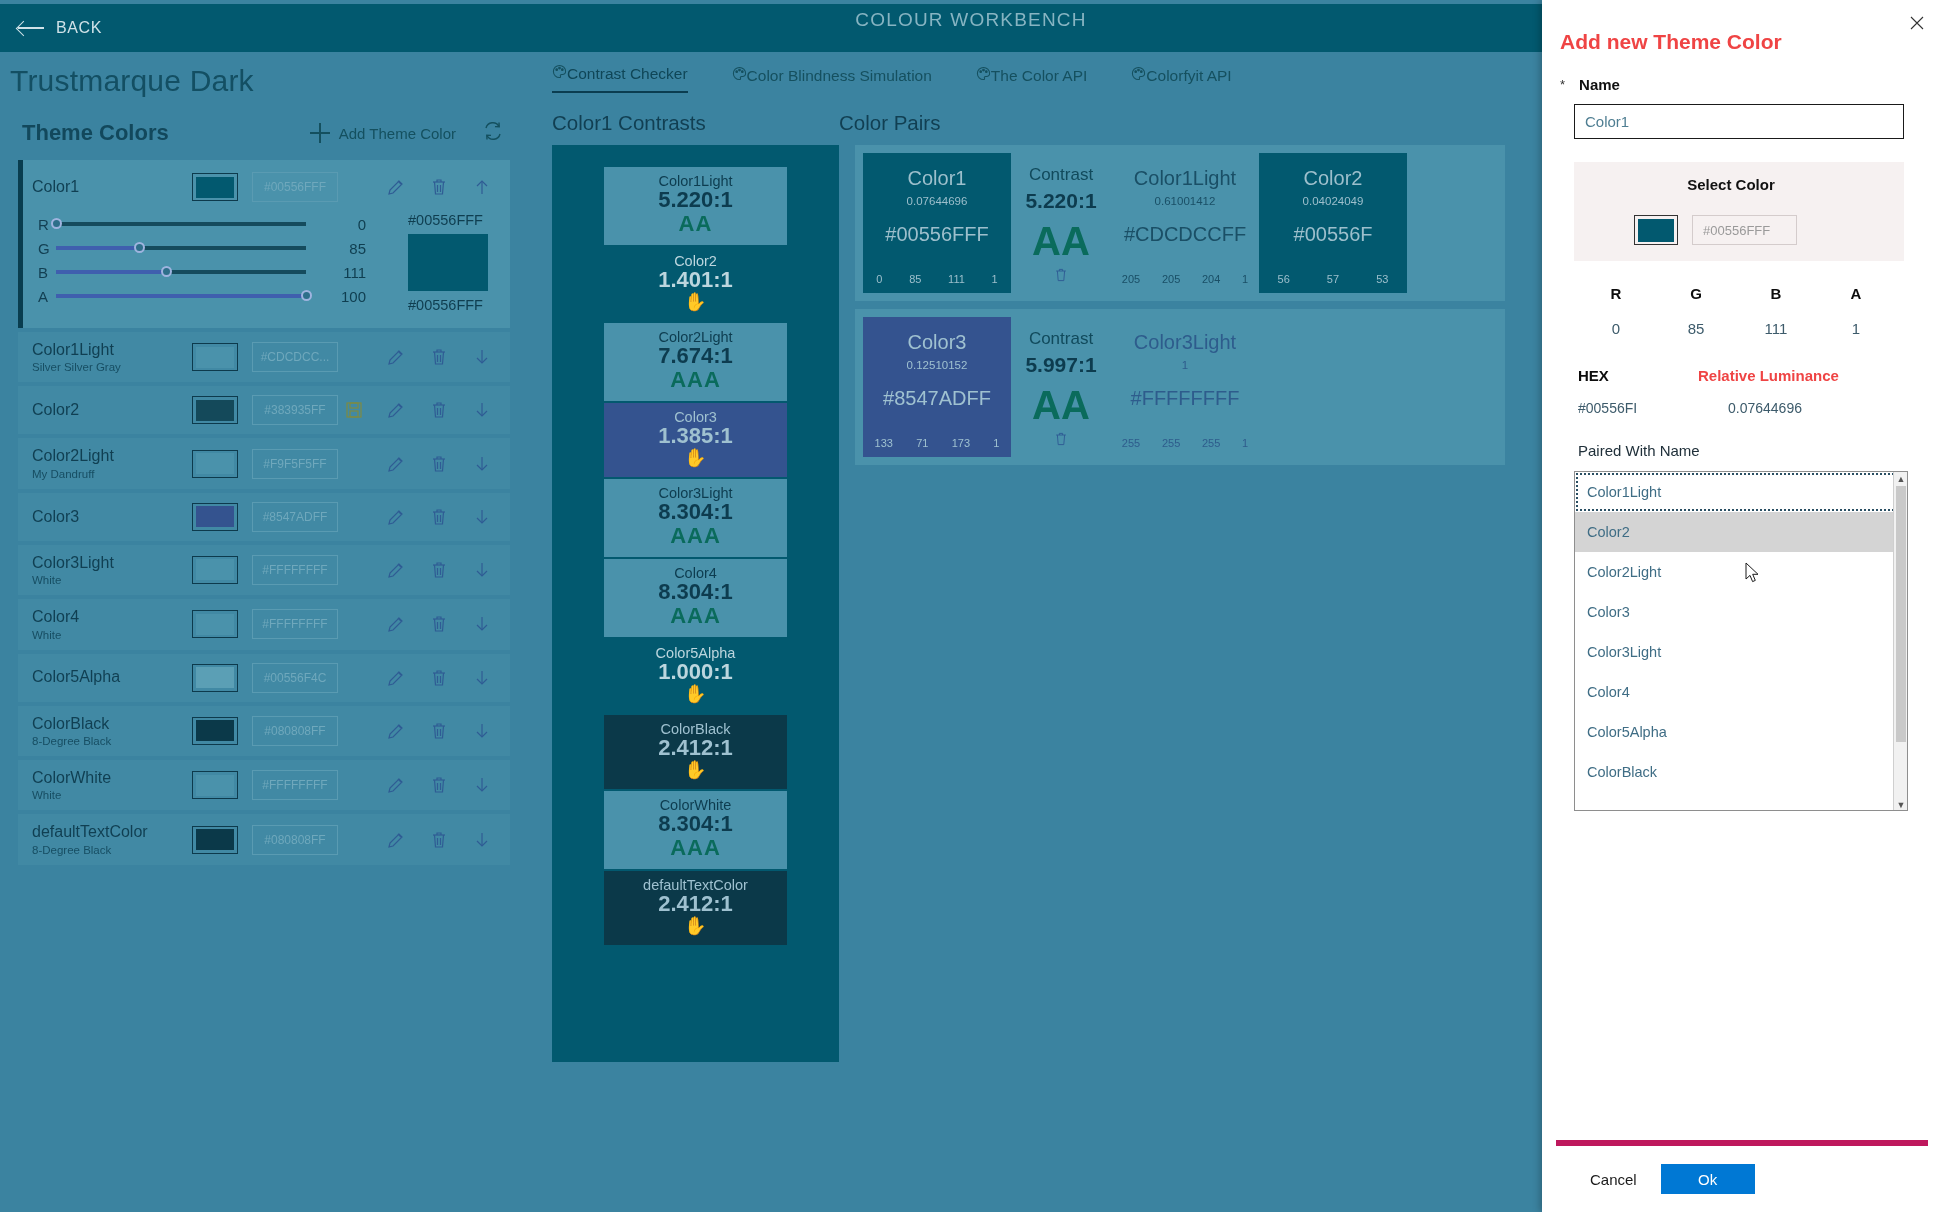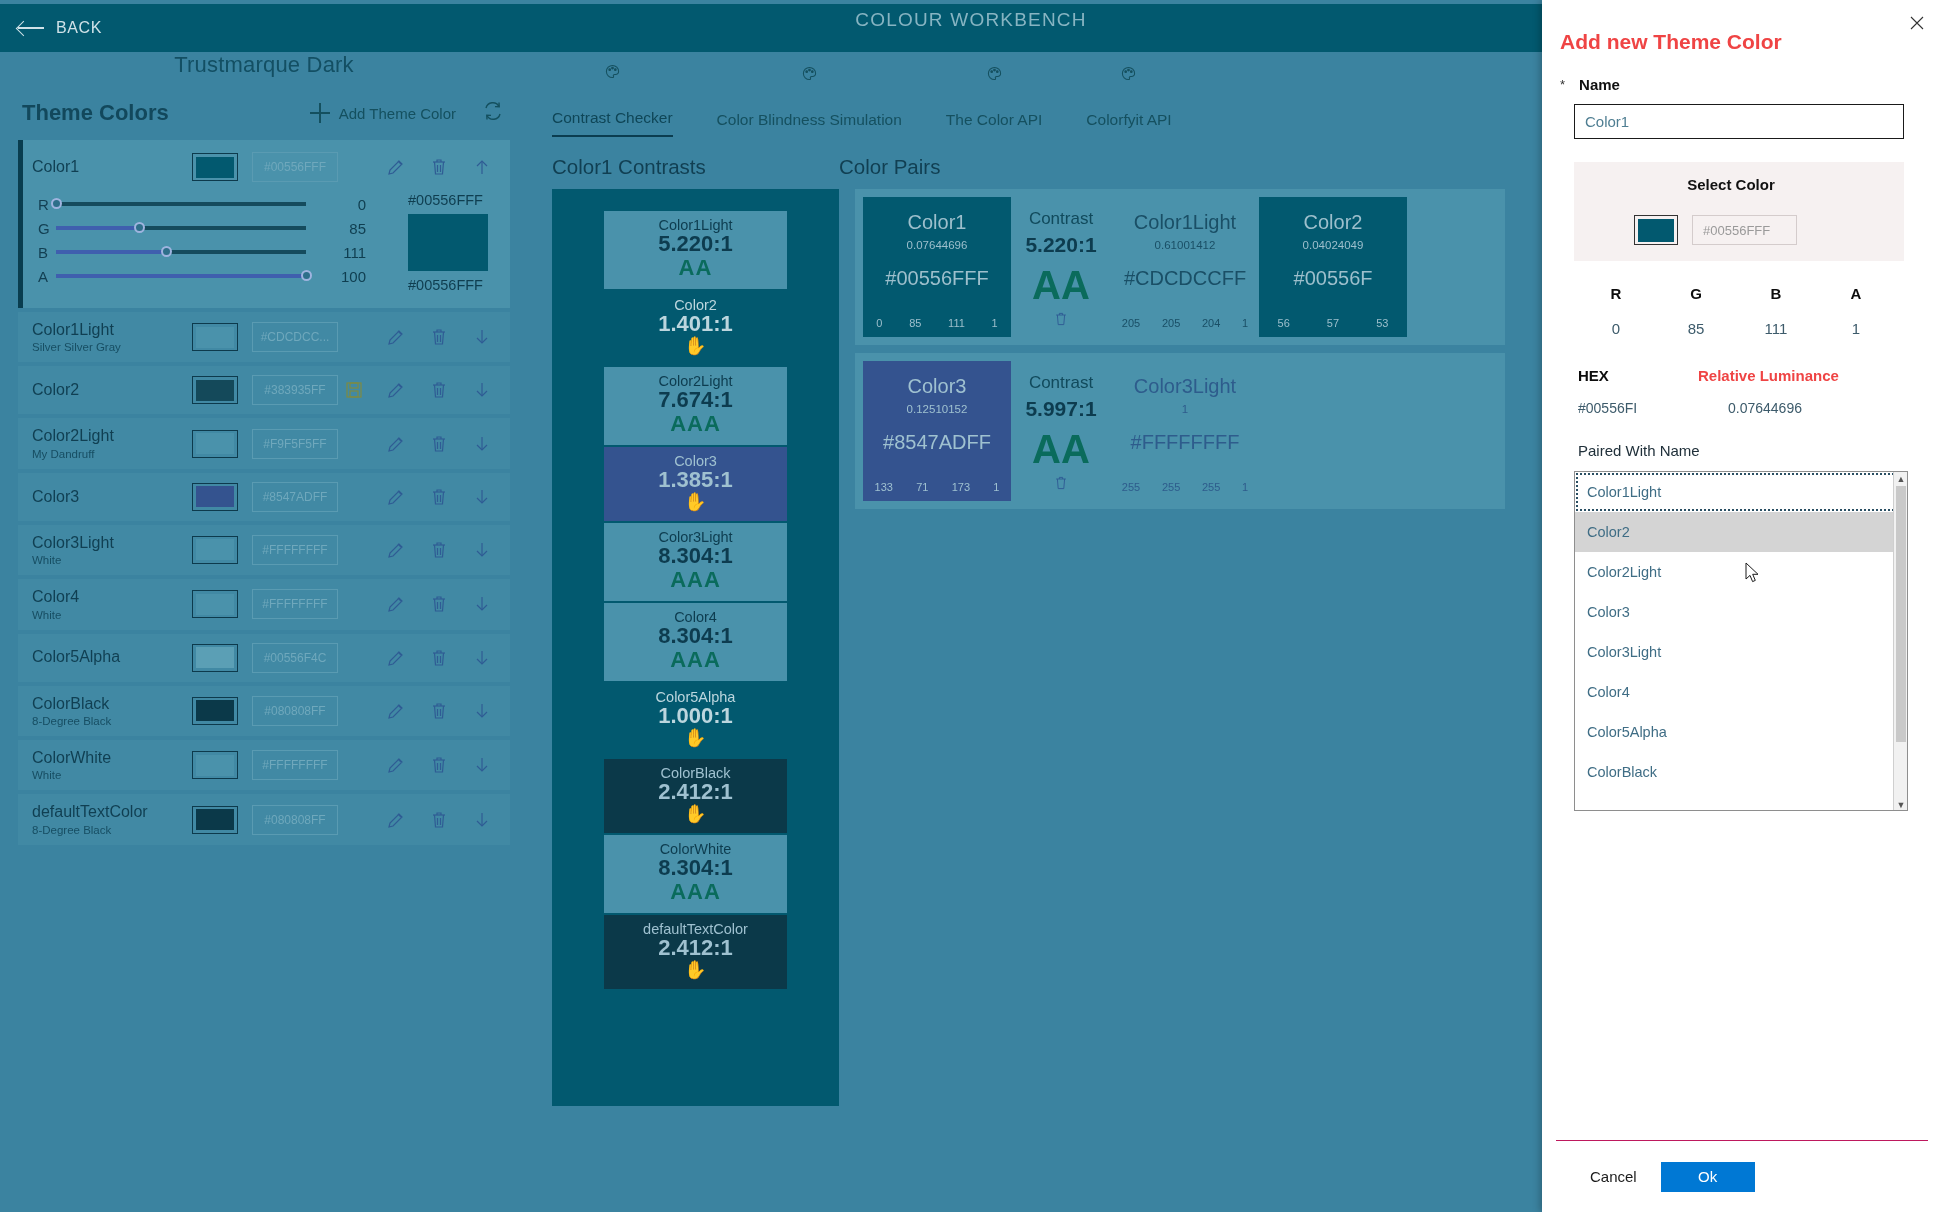--- a/index.html
+++ b/index.html
@@ -27,21 +27,21 @@
     position:absolute; left:0; top:0; width:1942px; height:32px;
     display:flex; align-items:center; justify-content:center;
     font-size: 19px; letter-spacing: 1.2px; color: #87b4c2;
   }
 
   
   .left-panel {
     position:absolute; left:10px; top:52px; width:508px; height:1155px;
     background:#3b83a0;
   }
-  .theme-name { text-align:center; font-size:22px; color:#134f63; letter-spacing:.2px; }
+  .theme-name { font-size:30px; color:#134f63; margin-top:12px; letter-spacing:.2px; }
   .theme-colors-bar { display:flex; align-items:center; margin-top:22px; padding:0 8px 0 12px; }
   .theme-colors-title { font-size:22px; color:#12485c; font-weight:600; }
   .add-theme-color { display:flex; align-items:center; gap:9px; margin-left:auto; color:#14505f; cursor:pointer; }
   .plus-icon { position:relative; width:20px; height:20px; }
   .plus-icon:before{content:"";position:absolute;left:0;top:9px;width:20px;height:2px;background:#14505f;}
   .plus-icon:after{content:"";position:absolute;left:9px;top:0;width:2px;height:20px;background:#14505f;}
   .add-theme-label { font-size:15px; }
   .refresh-icon { margin-left:26px; margin-right:6px; cursor:pointer; }
 
   .color-list { margin-top:14px; padding:0 8px 0 8px; }
@@ -73,21 +73,21 @@
   .sl-thumb { position:absolute; top:-4px; width:11px; height:11px; border-radius:50%; border:2px solid #9fb4df; background:#2e6f8a; }
   .sl-val { width:46px; text-align:right; font-size:15px; color:#0f3e50; margin-left:14px; }
   .hexcol { margin-left:22px; }
   .hexcol .hextop { font-size:14.5px; color:#0f3e50; }
   .big-swatch { width:80px; height:57px; margin-top:6px; }
   .hexbot { font-size:14.5px; color:#0f3e50; margin-top:6px; }
 
   
   .main { position:absolute; left:552px; top:64px; width:1000px; }
   .tabs { display:flex; align-items:flex-end; gap:44px; }
-  .tab { display:flex; align-items:center; gap:26px; font-size:15.5px; color:#15505f; padding-bottom:8px; cursor:pointer;flex-direction:column; }
+  .tab { display:flex; align-items:center; gap:0; font-size:15.5px; color:#15505f; padding-bottom:8px; cursor:pointer; }
   .tab.active { border-bottom:2.5px solid #0b3d50; color:#0f4657; }
   .palette-ic { width:15px; height:15px; }
   .section-titles { display:flex; margin-top:18px; }
   .sec-title { font-size:20.5px; color:#113f52; }
   .sec-title.left { width:287px; }
 
   .panels { display:flex; margin-top:10px; gap:16px; }
   .contrast-col { width:287px; background:#02596f; padding:22px 52px 24px 52px; height:917px; }
   .ccard { text-align:center; padding:6px 0 8px 0; margin-bottom:2px; }
   .ccard .cname { font-size:14.5px; }
@@ -148,21 +148,21 @@
     border:1px solid #8e8e8e; background:#fff; overflow:hidden;
   }
   .lb-item { height:40px; display:flex; align-items:center; padding-left:12px; font-size:14.5px; color:#3f6d85; cursor:pointer; }
   .lb-item.focused { outline:2px dotted #2a4f63; outline-offset:-3px; background:#ffffff; }
   .lb-item.hover { background:#d4d4d4; }
   .lb-scroll { position:absolute; right:0; top:0; width:14px; height:340px; background:#f1f1f1; border-left:1px solid #cfcfcf; cursor:pointer;}
   .lb-arrow { width:14px; height:14px; display:flex; align-items:center; justify-content:center; color:#555; font-size:9px; background:#f1f1f1;}
   .lb-thumb { position:absolute; top:14px; left:2px; width:10px; height:256px; background:#c9c9c9; }
   .cursor-arrow { position:absolute; left:170px; top:90px; pointer-events:none; }
 
-  .dlg-footer { position:absolute; left:14px; bottom:0; width:372px; height:72px; border-top:1px solid #be185d; display:flex; align-items:center; }
+  .dlg-footer { position:absolute; left:14px; bottom:0; width:372px; height:72px; border-top:6px solid #be185d; display:flex; align-items:center; }
   .btn-cancel { margin-left:34px; font-size:15px; color:#1b1b1b; cursor:pointer; }
   .btn-ok { margin-left:24px; width:94px; height:30px; background:#0078d4; color:#fff; display:flex; align-items:center; justify-content:center; font-size:15px; cursor:pointer; }
 </style>
 </head>
 <body>
 
 <div id="app">
 
   <div class="topbar">
     <div class="app-title">COLOUR WORKBENCH</div>

